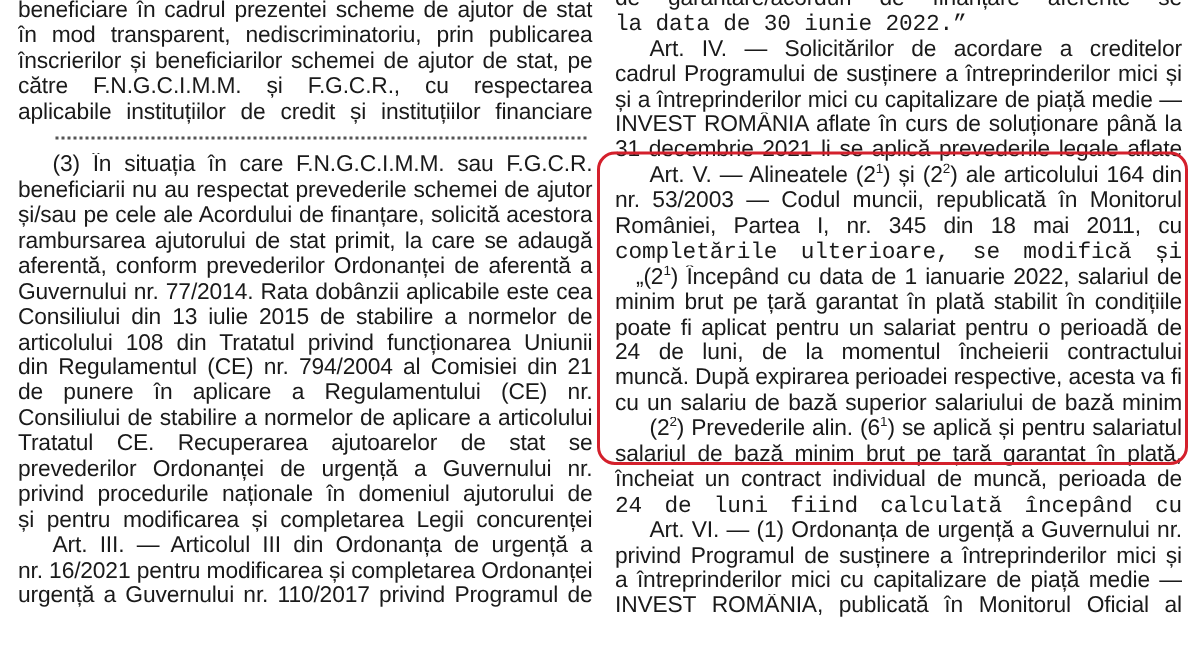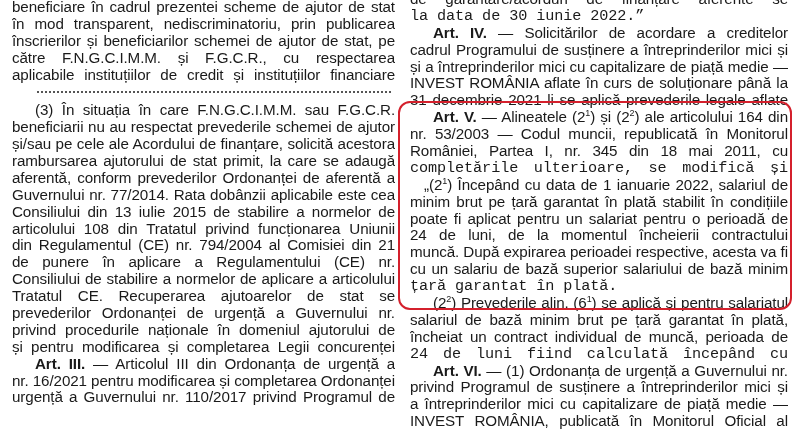--- a/index.html
+++ b/index.html
@@ -16,21 +16,21 @@
       font-size: 15.2px;
       line-height: 16.9px;
       letter-spacing: -0.1px;
     }
     .col.left { left: 12px; width: 383px; }
     .col.right { left: 410px; width: 378px; top: -9px; }
     .p { margin: 0; text-align: justify; text-align-last: auto; }
     .ind { text-indent: 23px; }
     .ln { display: block; text-align: justify; text-align-last: justify; white-space: normal; height: 16.9px; overflow: hidden; }
     .ln.last { text-align-last: left; font-family: Liberation Mono, monospace; }
-    b { font-weight: bold; }
+    b { font-weight: normal; }
     .dots {
       display: block; height: 16.9px;
       border-bottom: 2px dotted #555;
       margin: 0 4px 0 25px; height: 8px; margin-bottom: 8.9px;
     }
     sup { font-size: 9px; line-height: 0; vertical-align: 6px; }
     .highlight-box {
       position: absolute;
       left: 398px; top: 101px;
       width: 394px; height: 209px;
@@ -95,21 +95,20 @@
     <span class="ln">României, Partea I, nr. 345 din 18 mai 2011, cu modificările și</span>
     <span class="ln last">completările ulterioare, se modifică și vor avea următorul cuprins:</span>
   </div>
   <div class="p">
     <span class="ln ind" style="text-indent:14px"><span>„(2</span><sup>1</sup><span>) Începând cu data de 1 ianuarie 2022, salariul de bază</span></span>
     <span class="ln">minim brut pe țară garantat în plată stabilit în condițiile alin. (1)</span>
     <span class="ln">poate fi aplicat pentru un salariat pentru o perioadă de maxim</span>
     <span class="ln">24 de luni, de la momentul încheierii contractului individual de</span>
     <span class="ln">muncă. După expirarea perioadei respective, acesta va fi plătit</span>
     <span class="ln">cu un salariu de bază superior salariului de bază minim brut pe</span>
-    <span class="ln last">țară garantat în plată.</span>
   </div>
   <div class="p">
     <span class="ln ind"><span>(2</span><sup>2</sup><span>) Prevederile alin. (6</span><sup>1</sup><span>) se aplică și pentru salariatul plătit cu</span></span>
     <span class="ln">salariul de bază minim brut pe țară garantat în plată, care are deja</span>
     <span class="ln">încheiat un contract individual de muncă, perioada de maxim</span>
     <span class="ln last">24 de luni fiind calculată începând cu data de 1 ianuarie 2022.”</span>
   </div>
   <div class="p">
     <span class="ln ind"><b>Art. VI.</b><span> — (1) Ordonanța de urgență a Guvernului nr. 110/2017</span></span>
     <span class="ln">privind Programul de susținere a întreprinderilor mici și mijlocii și</span>

